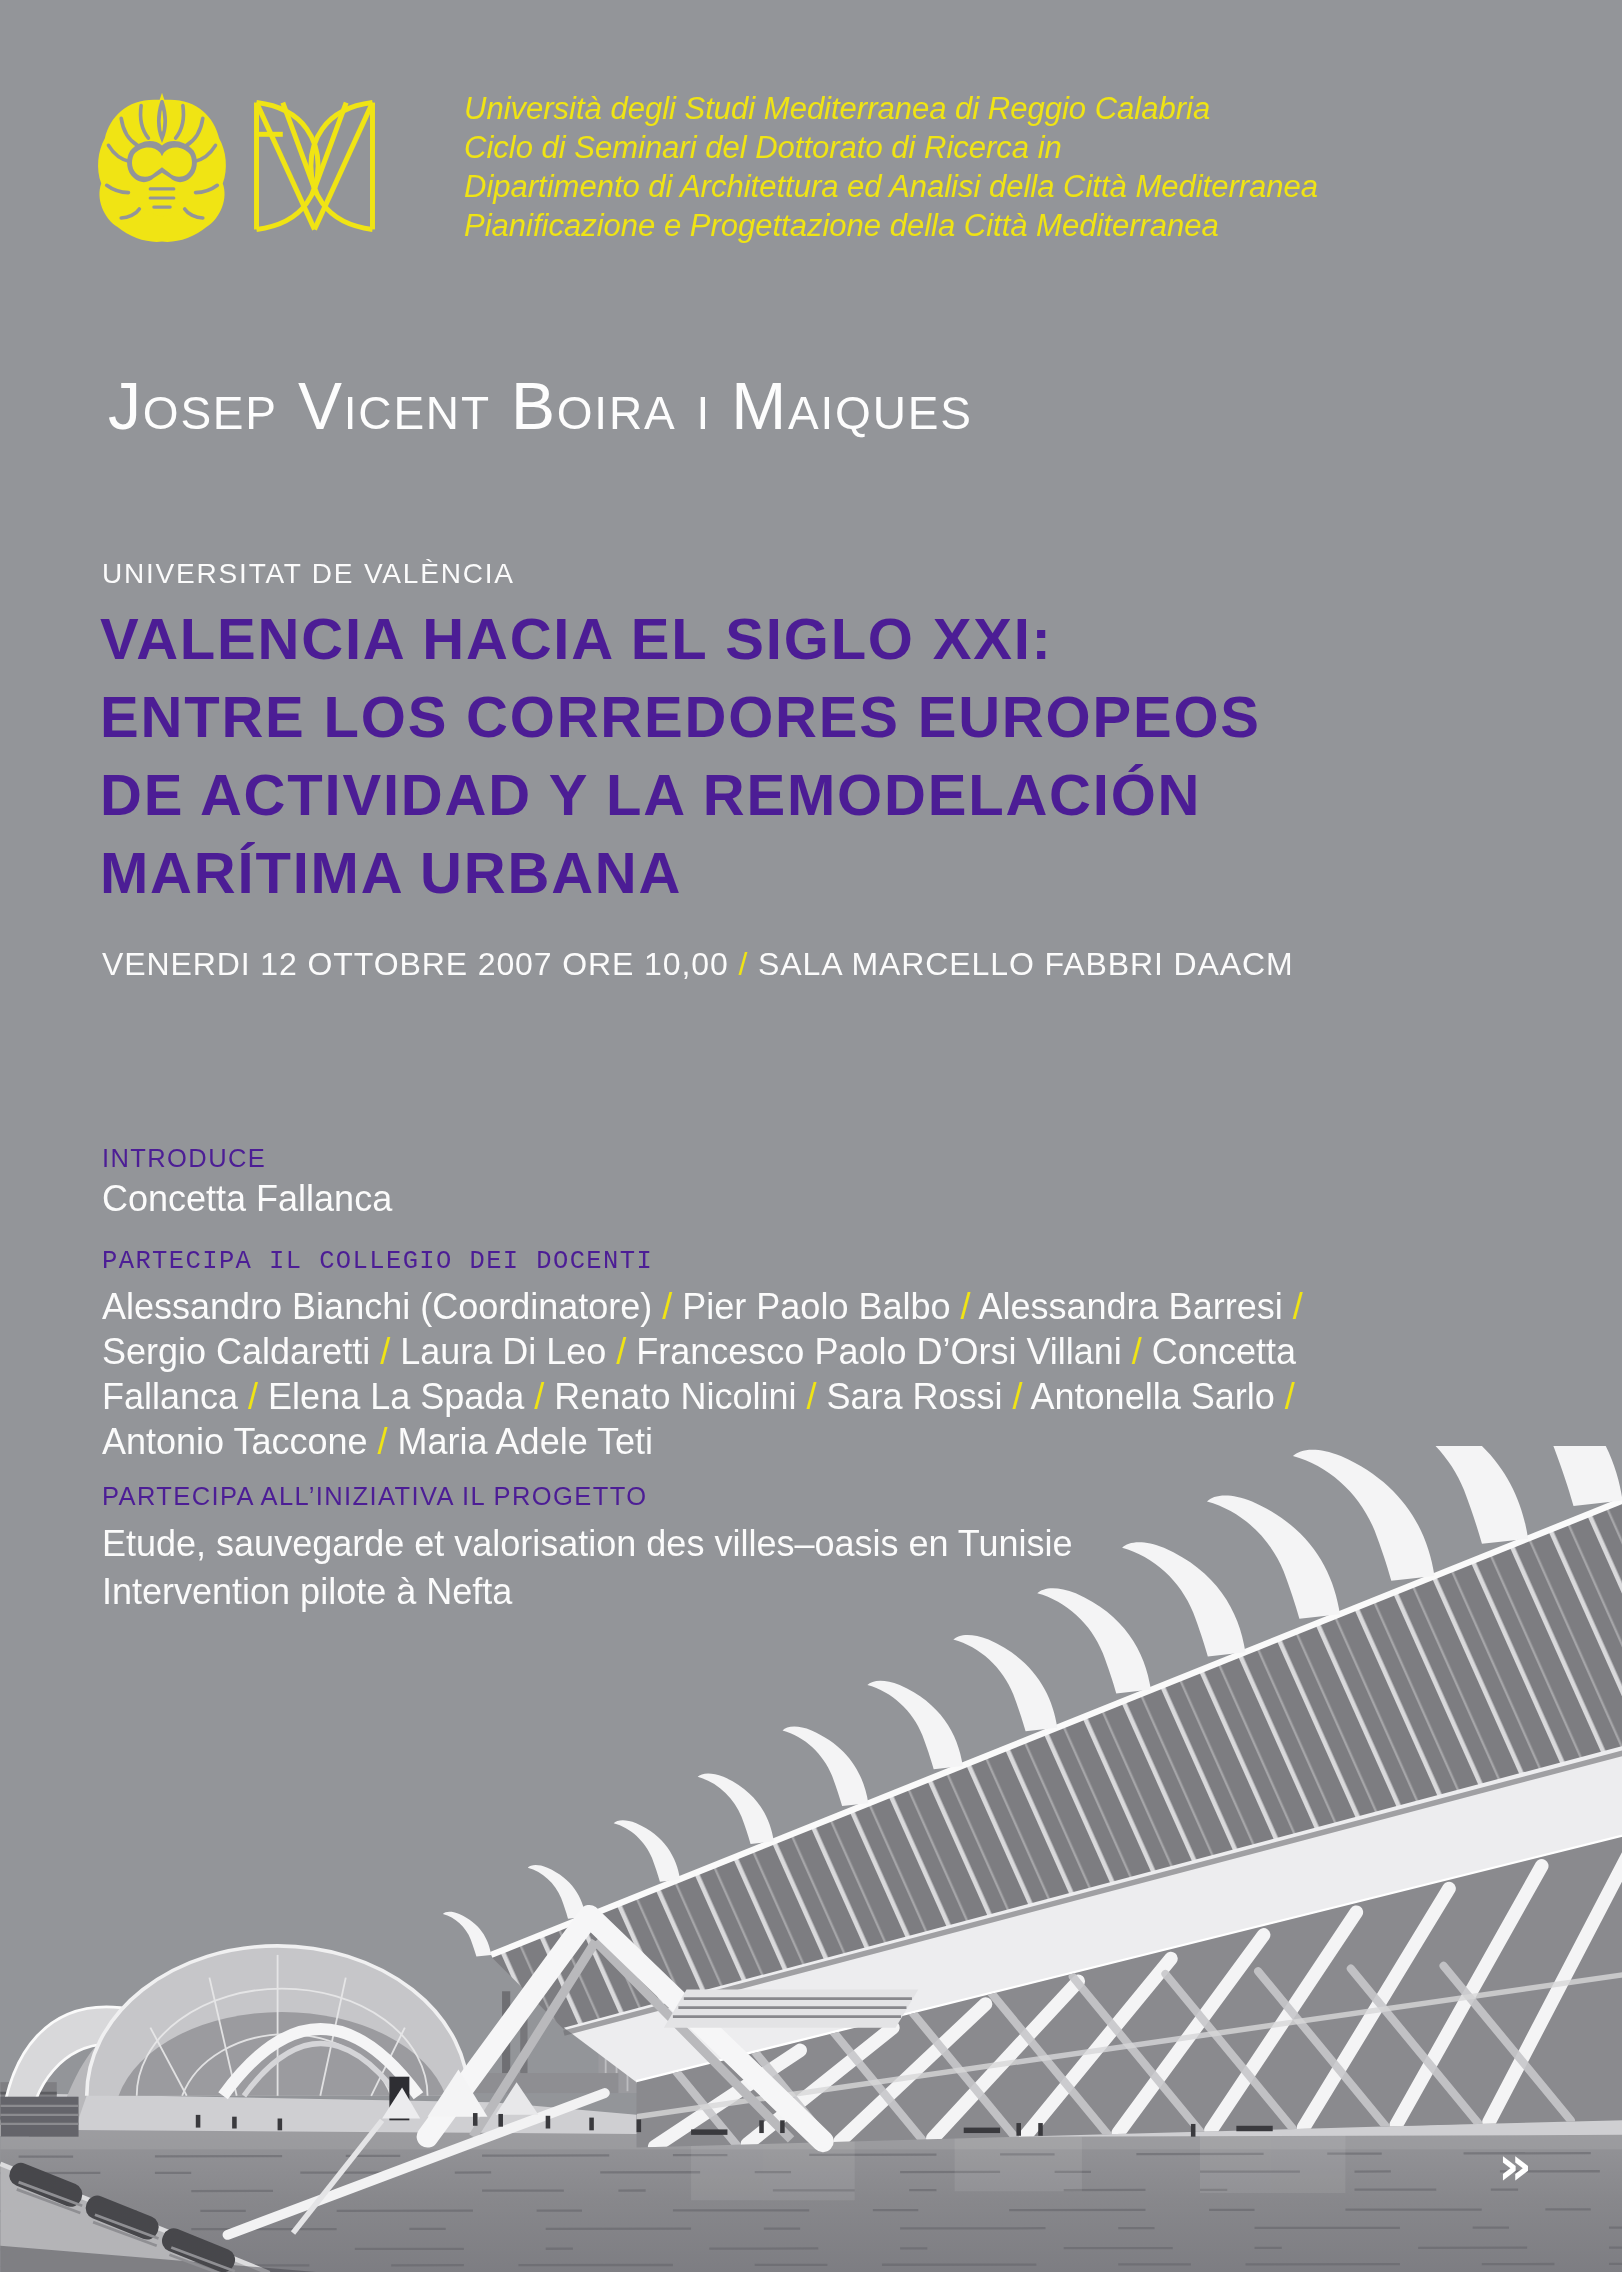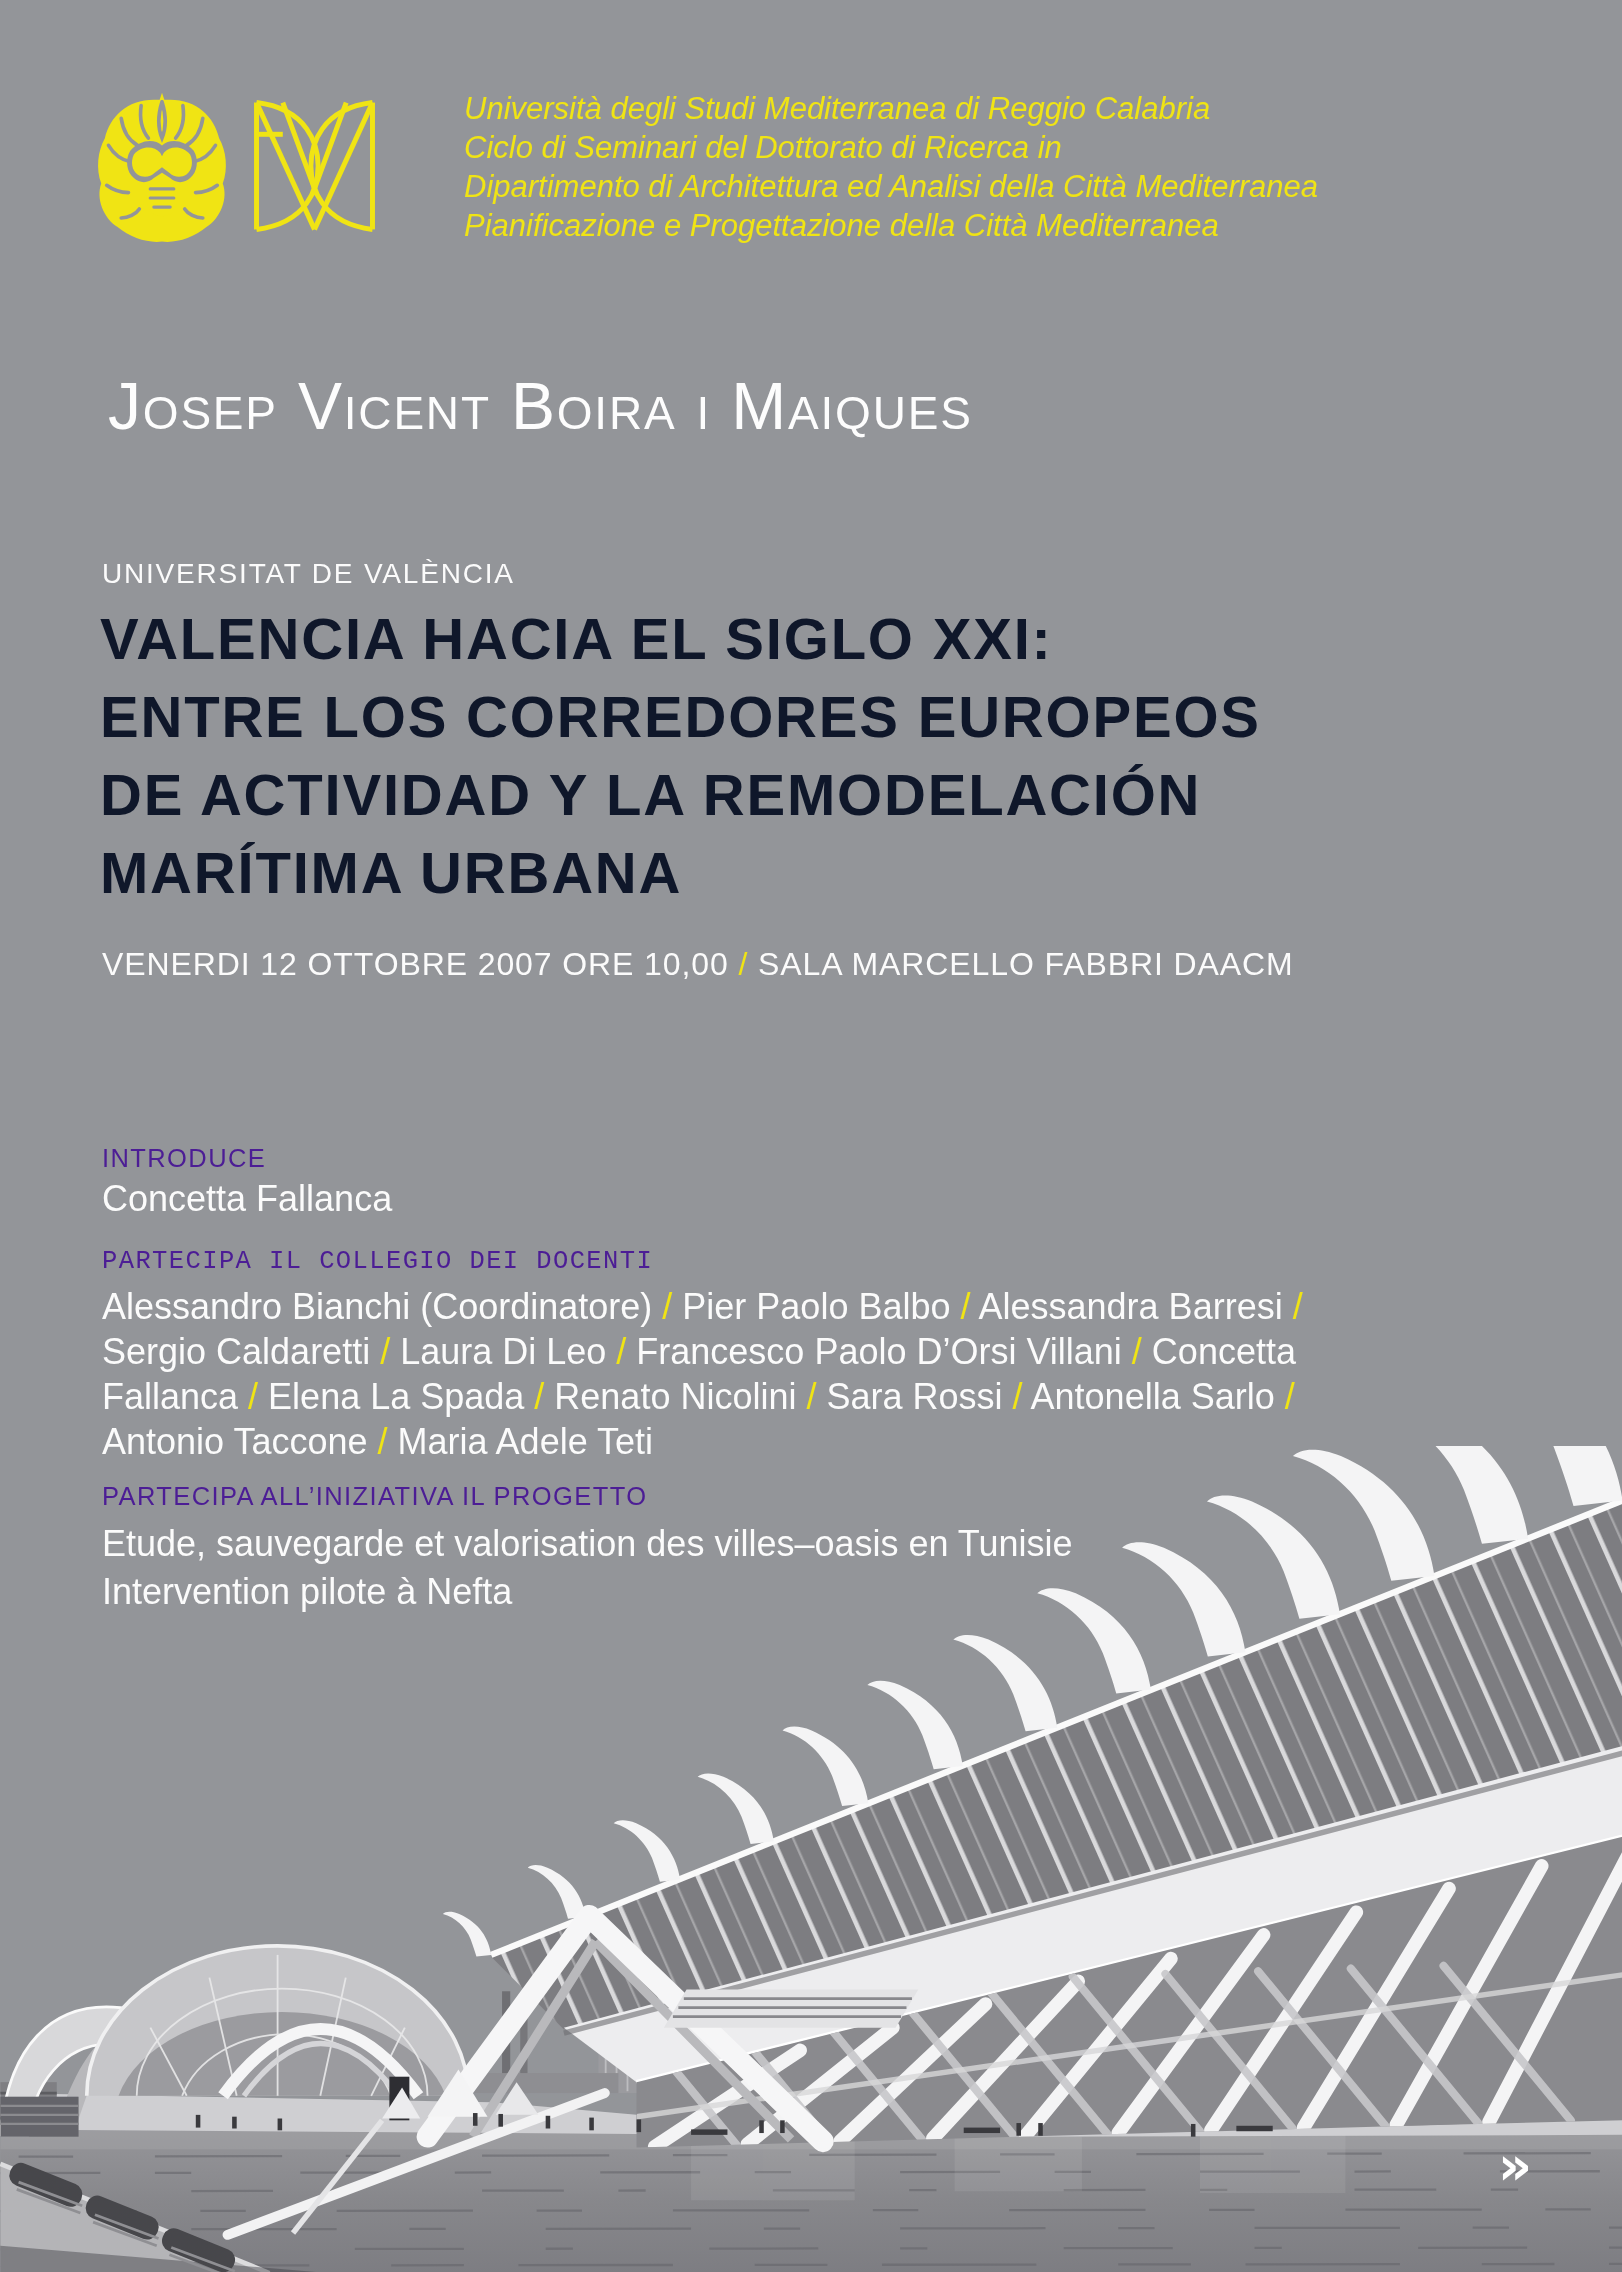--- a/index.html
+++ b/index.html
@@ -16,21 +16,21 @@
 
   
   .speaker-name{position:absolute;left:108px;top:368px;color:#fdfdfd;
      font-variant:small-caps;font-size:66px;letter-spacing:1.8px;font-weight:400;white-space:nowrap;}
   .speaker-role{position:absolute;left:102px;color:#fbfbfb;font-size:28px;
      letter-spacing:1.8px;font-weight:400;white-space:nowrap;}
   .role1{top:505px;}
   .role2{top:558px;}
 
   
-  .headline{position:absolute;left:100px;top:600px;color:#0f172a;font-weight:700;
+  .headline{position:absolute;left:100px;top:600px;color:#4c1d95;font-weight:700;
      font-size:58px;line-height:78px;letter-spacing:1.8px;white-space:nowrap;}
 
   
   .dateline{position:absolute;left:102px;top:946px;color:#fbfbfb;font-size:32px;
      letter-spacing:0.9px;font-weight:400;white-space:nowrap;}
   .sep{color:#f0e414;}
 
   .section-label{position:absolute;left:102px;color:#4c1d95;font-size:25.5px;
      letter-spacing:1.4px;font-weight:400;white-space:nowrap;}
   .section-body{position:absolute;left:102px;color:#fbfbfb;

